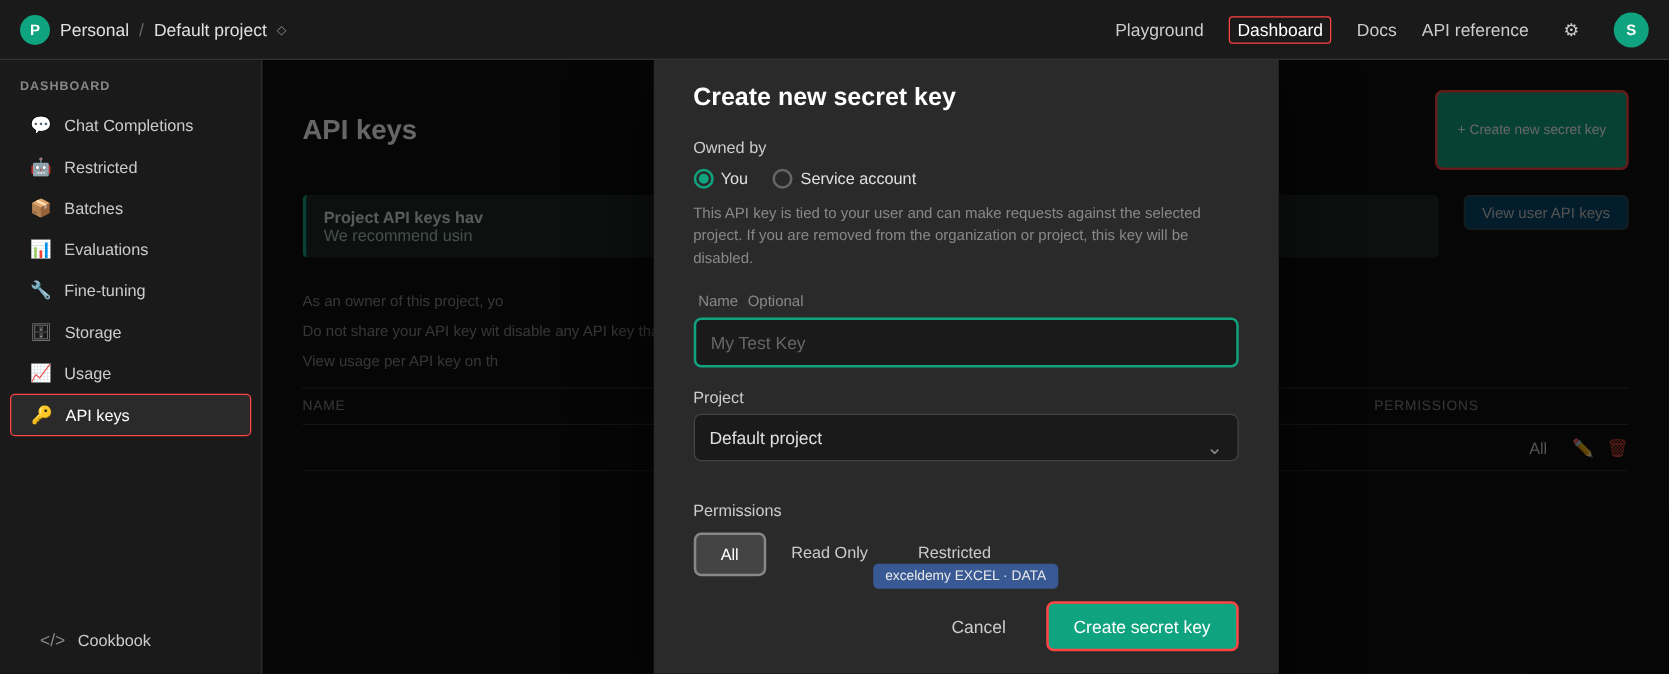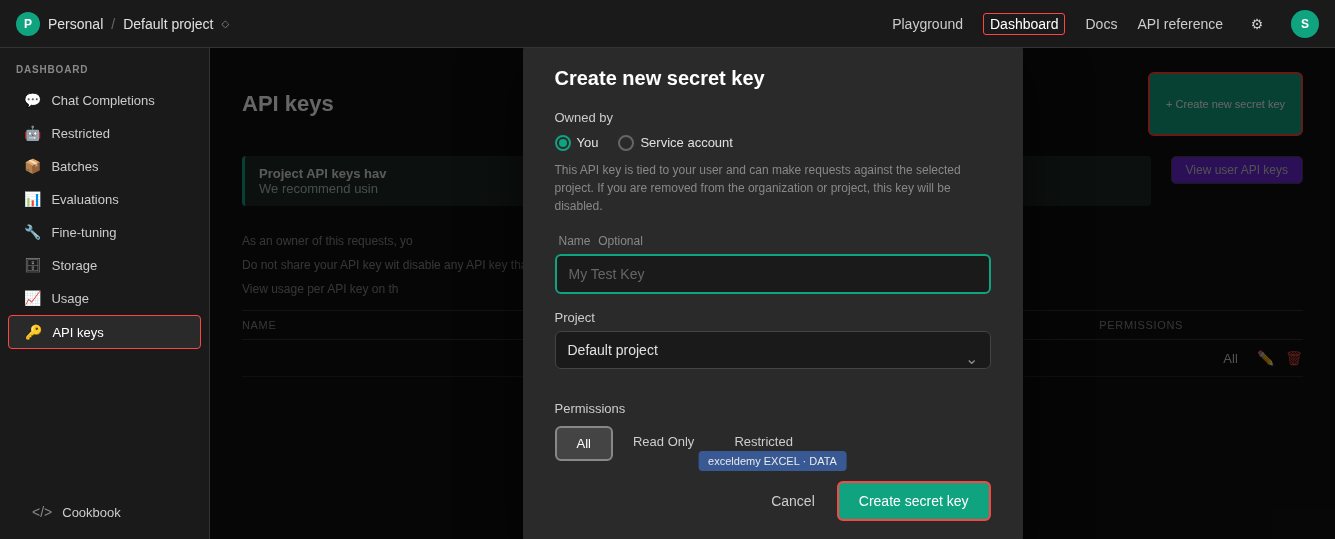--- a/index.html
+++ b/index.html
@@ -183,21 +183,21 @@
     }
     .table-row .col-name { color: #e0e0e0; }
     .table-row .col-created { flex: 1.5; text-align: right; padding-right: 40px; color: #ccc; }
     .table-row .col-permissions { flex: 1; text-align: right; padding-right: 20px; color: #ccc; }
     .row-actions { display: flex; gap: 10px; align-items: center; }
     .action-icon { cursor: pointer; font-size: 14px; }
     .edit-icon { color: #888; }
     .delete-icon { color: #e74c3c; }
 
     .view-user-btn {
-      background: #6d28d9;
+      background: #0c4a6e;
       color: #ccc;
       border: 1px solid #444;
       border-radius: 5px;
       padding: 6px 14px;
       font-size: 12px;
       cursor: pointer;
     }
 
     
     .overlay {
@@ -342,21 +342,21 @@
     }
     .perm-tab.active {
       background: #444;
       color: #fff;
       border: 2px solid #888;
     }
 
     .modal-footer {
       display: flex;
       justify-content: flex-end;
-      gap: 2px;
+      gap: 12px;
       align-items: center;
     }
     .cancel-btn {
       background: transparent;
       color: #ccc;
       border: none;
       padding: 10px 20px;
       font-size: 14px;
       cursor: pointer;
     }
@@ -458,21 +458,21 @@
     </div>
 
     <div style="display:flex; align-items:flex-start; justify-content:space-between; margin-bottom:10px;">
       <div class="info-banner" style="flex:1; margin-right:20px;">
         <strong>Project API keys hav</strong><br>
         <span>We recommend usin</span>
       </div>
       <button class="view-user-btn">View user API keys</button>
     </div>
 
-    <p class="desc-text">As an owner of this requests, yo</p>
+    <p class="desc-text">As an owner of this project, yo</p>
     <p class="desc-text">Do not share your API key wit disable any API key that has b</p>
     <p class="desc-text">View usage per API key on th</p>
 
     <div class="table-header">
       <div class="col-name">NAME</div>
       <div class="col-created">CREATED BY</div>
       <div class="col-permissions">PERMISSIONS</div>
       <div style="width:60px;"></div>
     </div>
     <div class="table-row">

